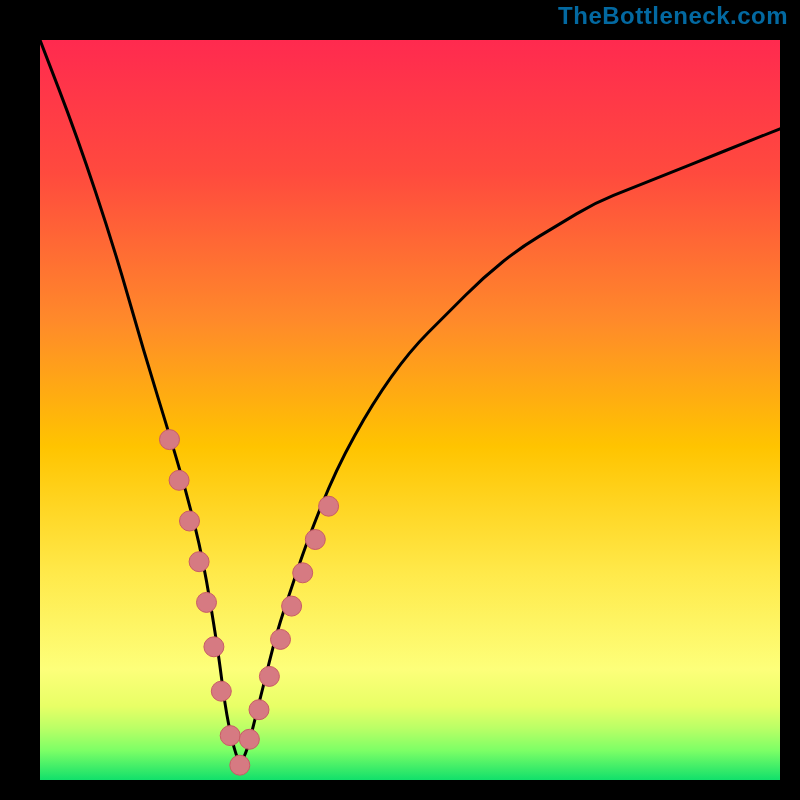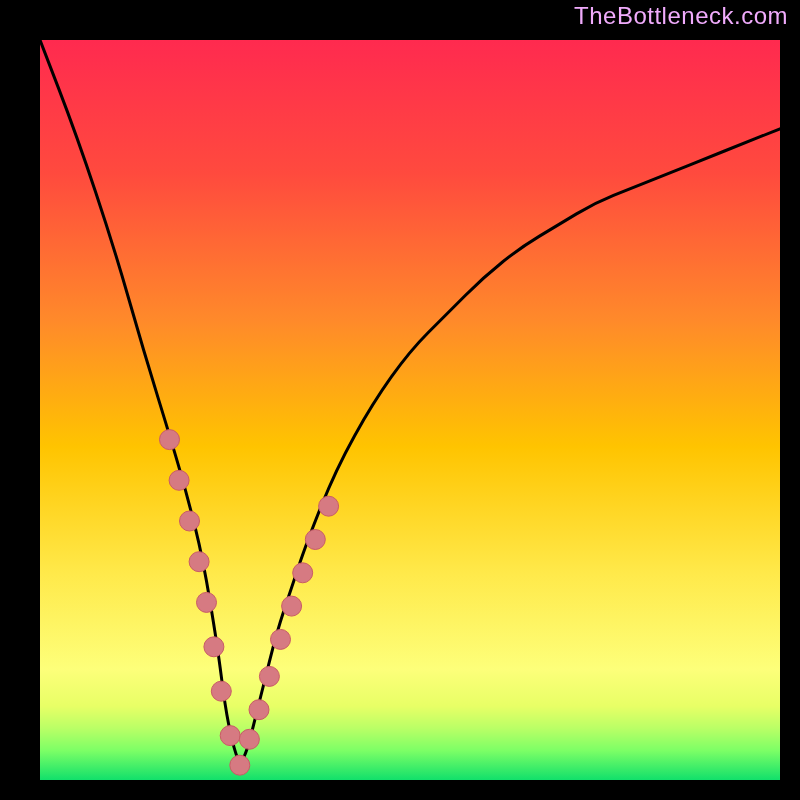--- a/index.html
+++ b/index.html
@@ -26,23 +26,23 @@
   }
   .gradient {
     position: absolute;
     inset: 0;
   }
   .watermark {
     position: absolute;
     top: 2px;
     right: 12px;
     font-size: 24px;
-    color: #f0abfc;
+    color: #0369a1;
     letter-spacing: 0.5px;
-    font-weight: 400;
+    font-weight: 700;
   }
   svg.curve {
     position: absolute;
     inset: 0;
     width: 100%;
     height: 100%;
   }
 </style>
 </head>
 <body>

